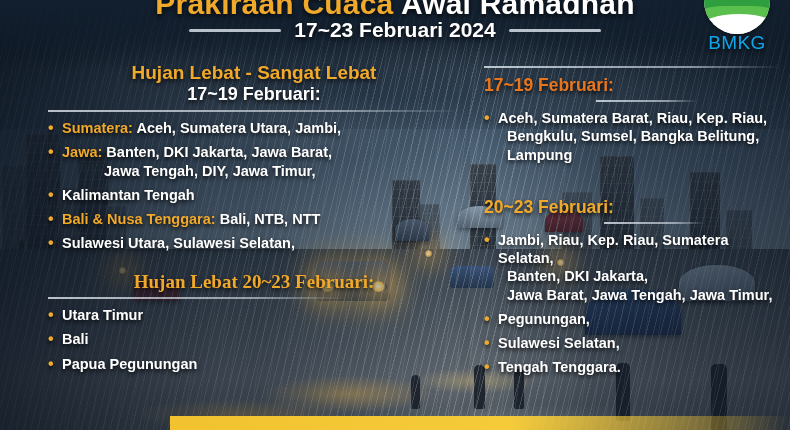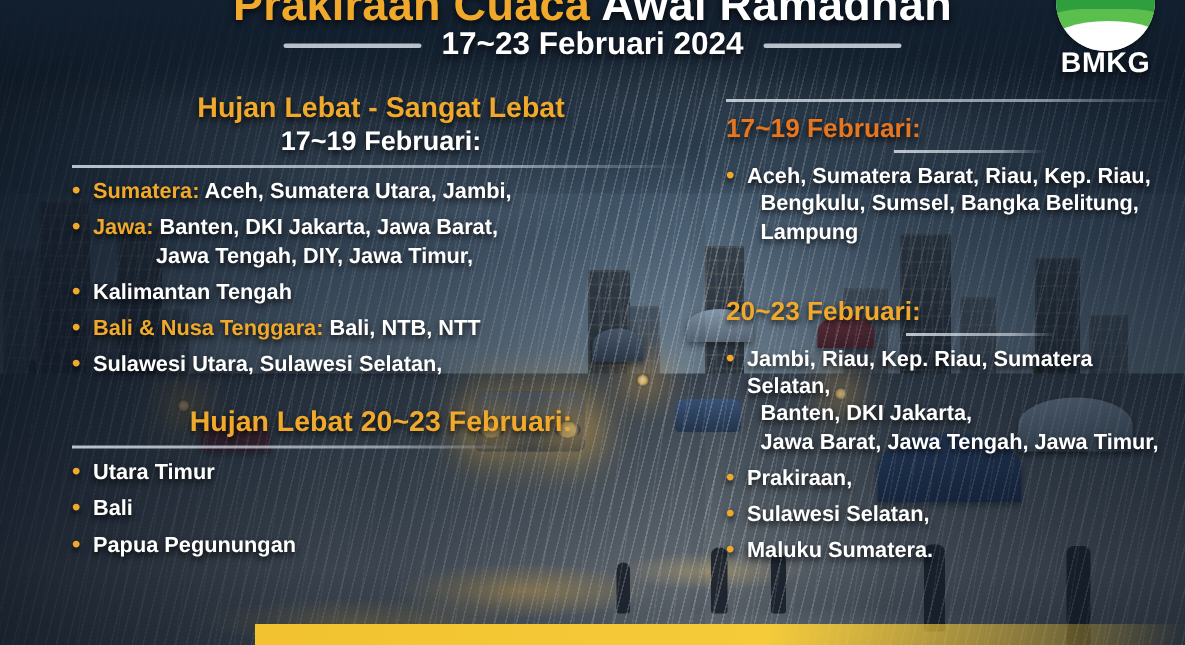--- a/index.html
+++ b/index.html
@@ -156,21 +156,21 @@
   #logo .shield .wave2 {
     position:absolute; left:-6px; top:22px; width:80px; height:22px;
     background:#5bbf4e; border-radius:50% 50% 40% 40%/60% 60% 100% 100%;
   }
   #logo .shield .wave3 {
     position:absolute; left:-4px; top:30px; width:78px; height:20px;
     background:#ffffff; border-radius:50% 50% 0 0/70% 70% 0 0;
   }
   #logo .bmkg-text {
     position:absolute; left:0; top:48px; width:100%;
-    text-align:center; font-size:19px; font-weight:bold; color:#ffffff;
+    text-align:center; font-size:19px; font-weight:normal; color:#0ea5e9;
     letter-spacing:.4px; text-shadow:0 2px 4px rgba(0,0,0,.75);
   }
 
   
   #left-col  { position:absolute; left:48px;  top:62px; width:412px; z-index:5; }
   #right-col { position:absolute; left:484px; top:62px; width:296px; z-index:5; }
 
   .sec-title {
     font-size:19px; font-weight:bold; color:#f0a92a;
     text-shadow:0 2px 4px rgba(0,0,0,.85);
@@ -340,21 +340,21 @@
       <li>
         <span class="lbl">Bali &amp; Nusa Tenggara:</span><span> Bali, NTB, NTT</span>
       </li>
       <li>
         <span>Sulawesi Utara, Sulawesi Selatan,</span>
       </li>
     </ul>
   </div>
 
   <div class="block" style="margin-top:18px;">
-    <div class="sec-title centered" style="color:#f0a92a;">Hujan Lebat 20~23 Februari:</div>
+    <div class="sec-title centered" style="color:#f0a92a;font-family:Liberation Serif, serif;">Hujan Lebat 20~23 Februari:</div>
     <div class="divider short"></div>
     <ul class="items">
       <li><span>Utara Timur</span></li>
       <li><span>Bali</span></li>
       <li><span>Papua Pegunungan</span></li>
     </ul>
   </div>
 
 </div>
 
@@ -376,19 +376,19 @@
 
   <div class="block">
     <div class="sec-date gold">20~23 Februari:</div>
     <div class="divider tiny" style="margin-left:120px;"></div>
     <ul class="items">
       <li>
         <span>Jambi, Riau, Kep. Riau, Sumatera Selatan,</span>
         <span class="ind2">Banten, DKI Jakarta,</span>
         <span class="ind2">Jawa Barat, Jawa Tengah, Jawa Timur,</span>
       </li>
-      <li><span>Prakiraan,</span></li>
+      <li><span>Pegunungan,</span></li>
       <li><span>Sulawesi Selatan,</span></li>
-      <li><span>Maluku Sumatera.</span></li>
+      <li><span>Tengah Tenggara.</span></li>
     </ul>
   </div>
 
 </div>
 
 </body></html>

